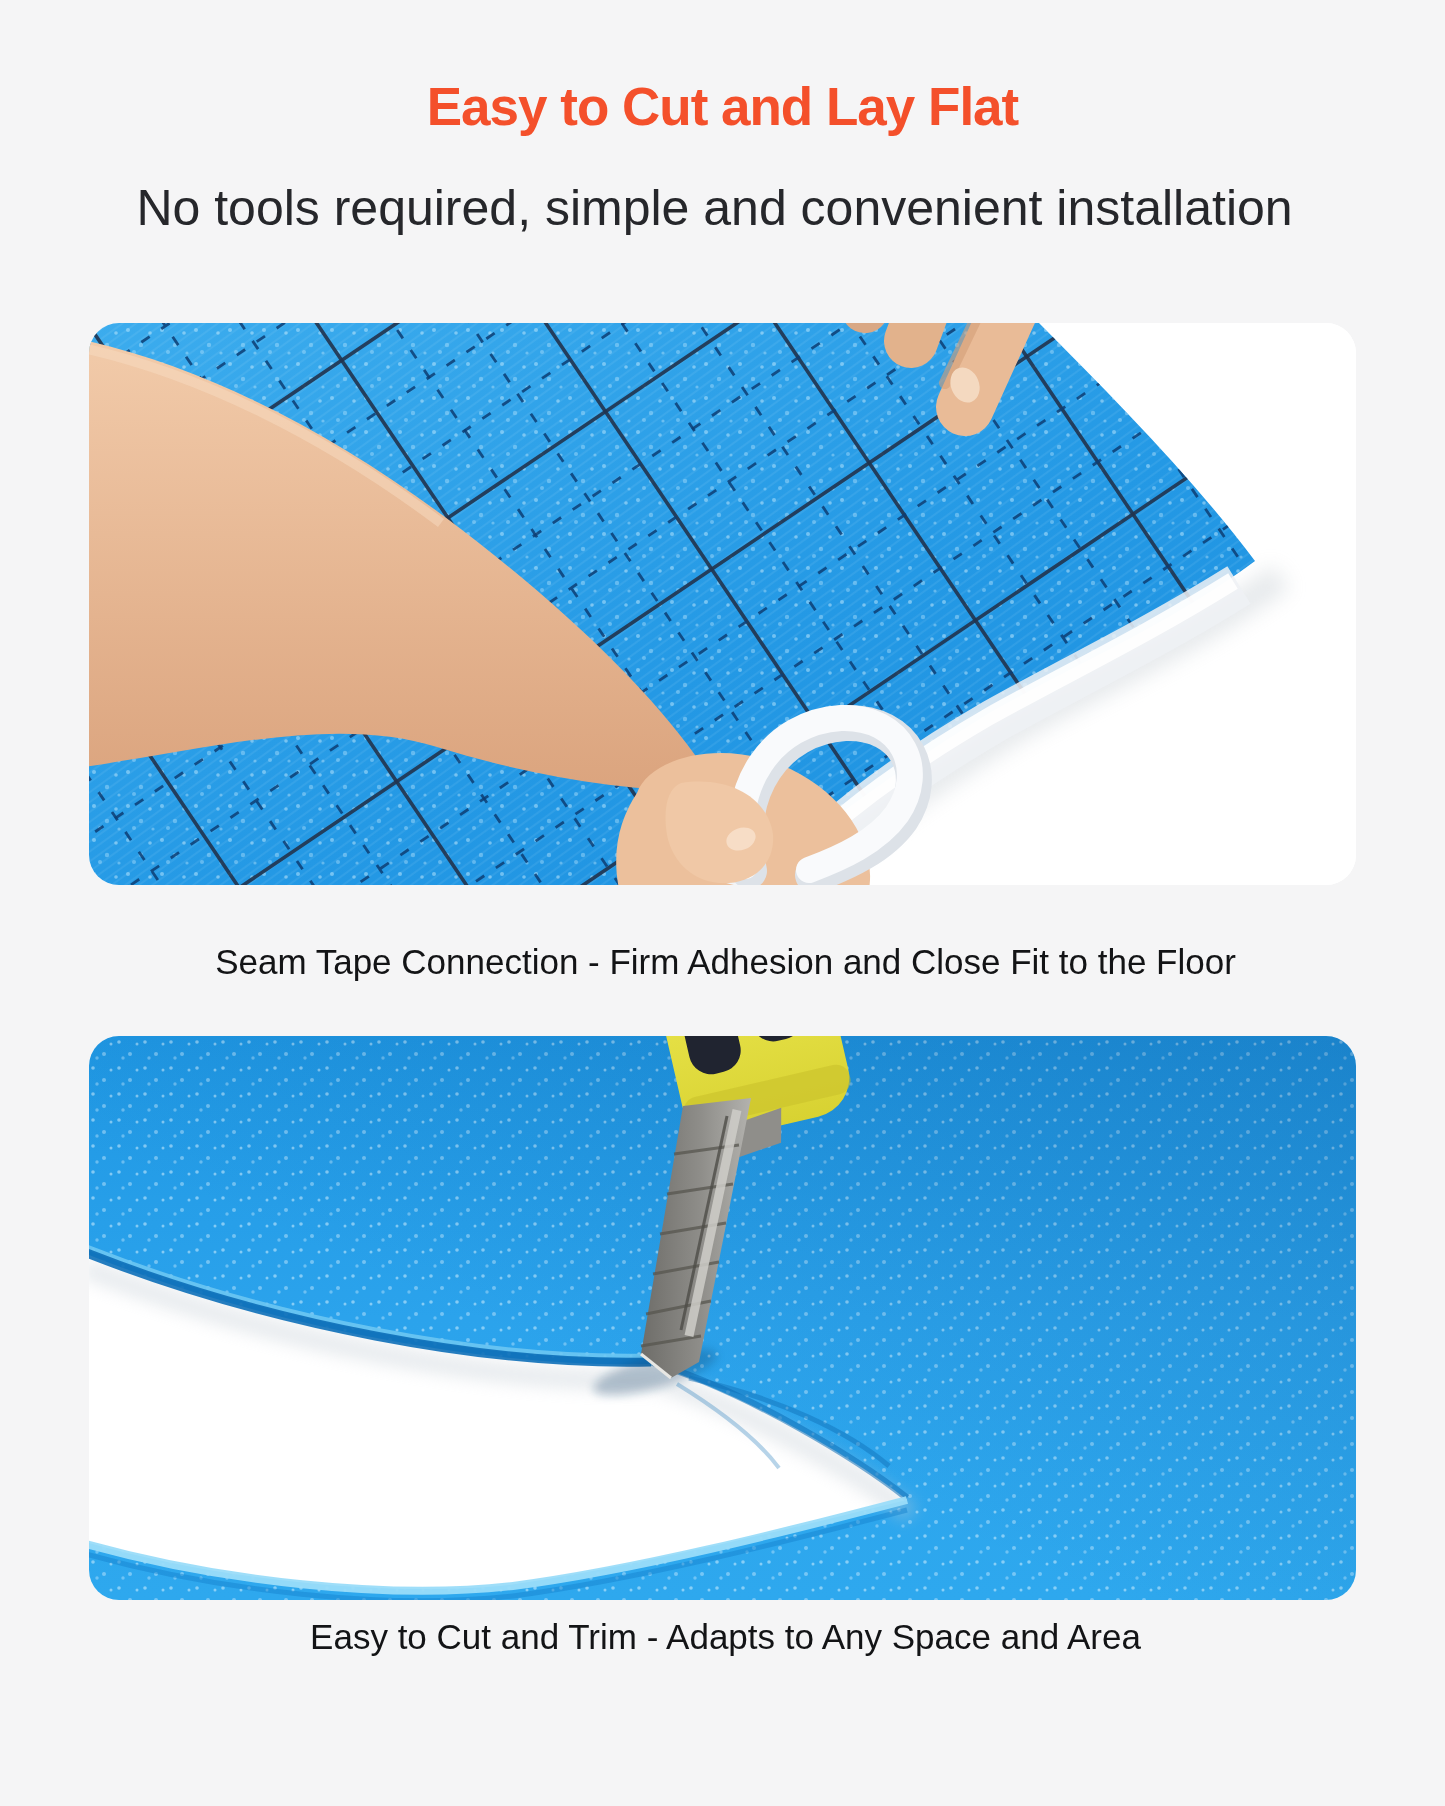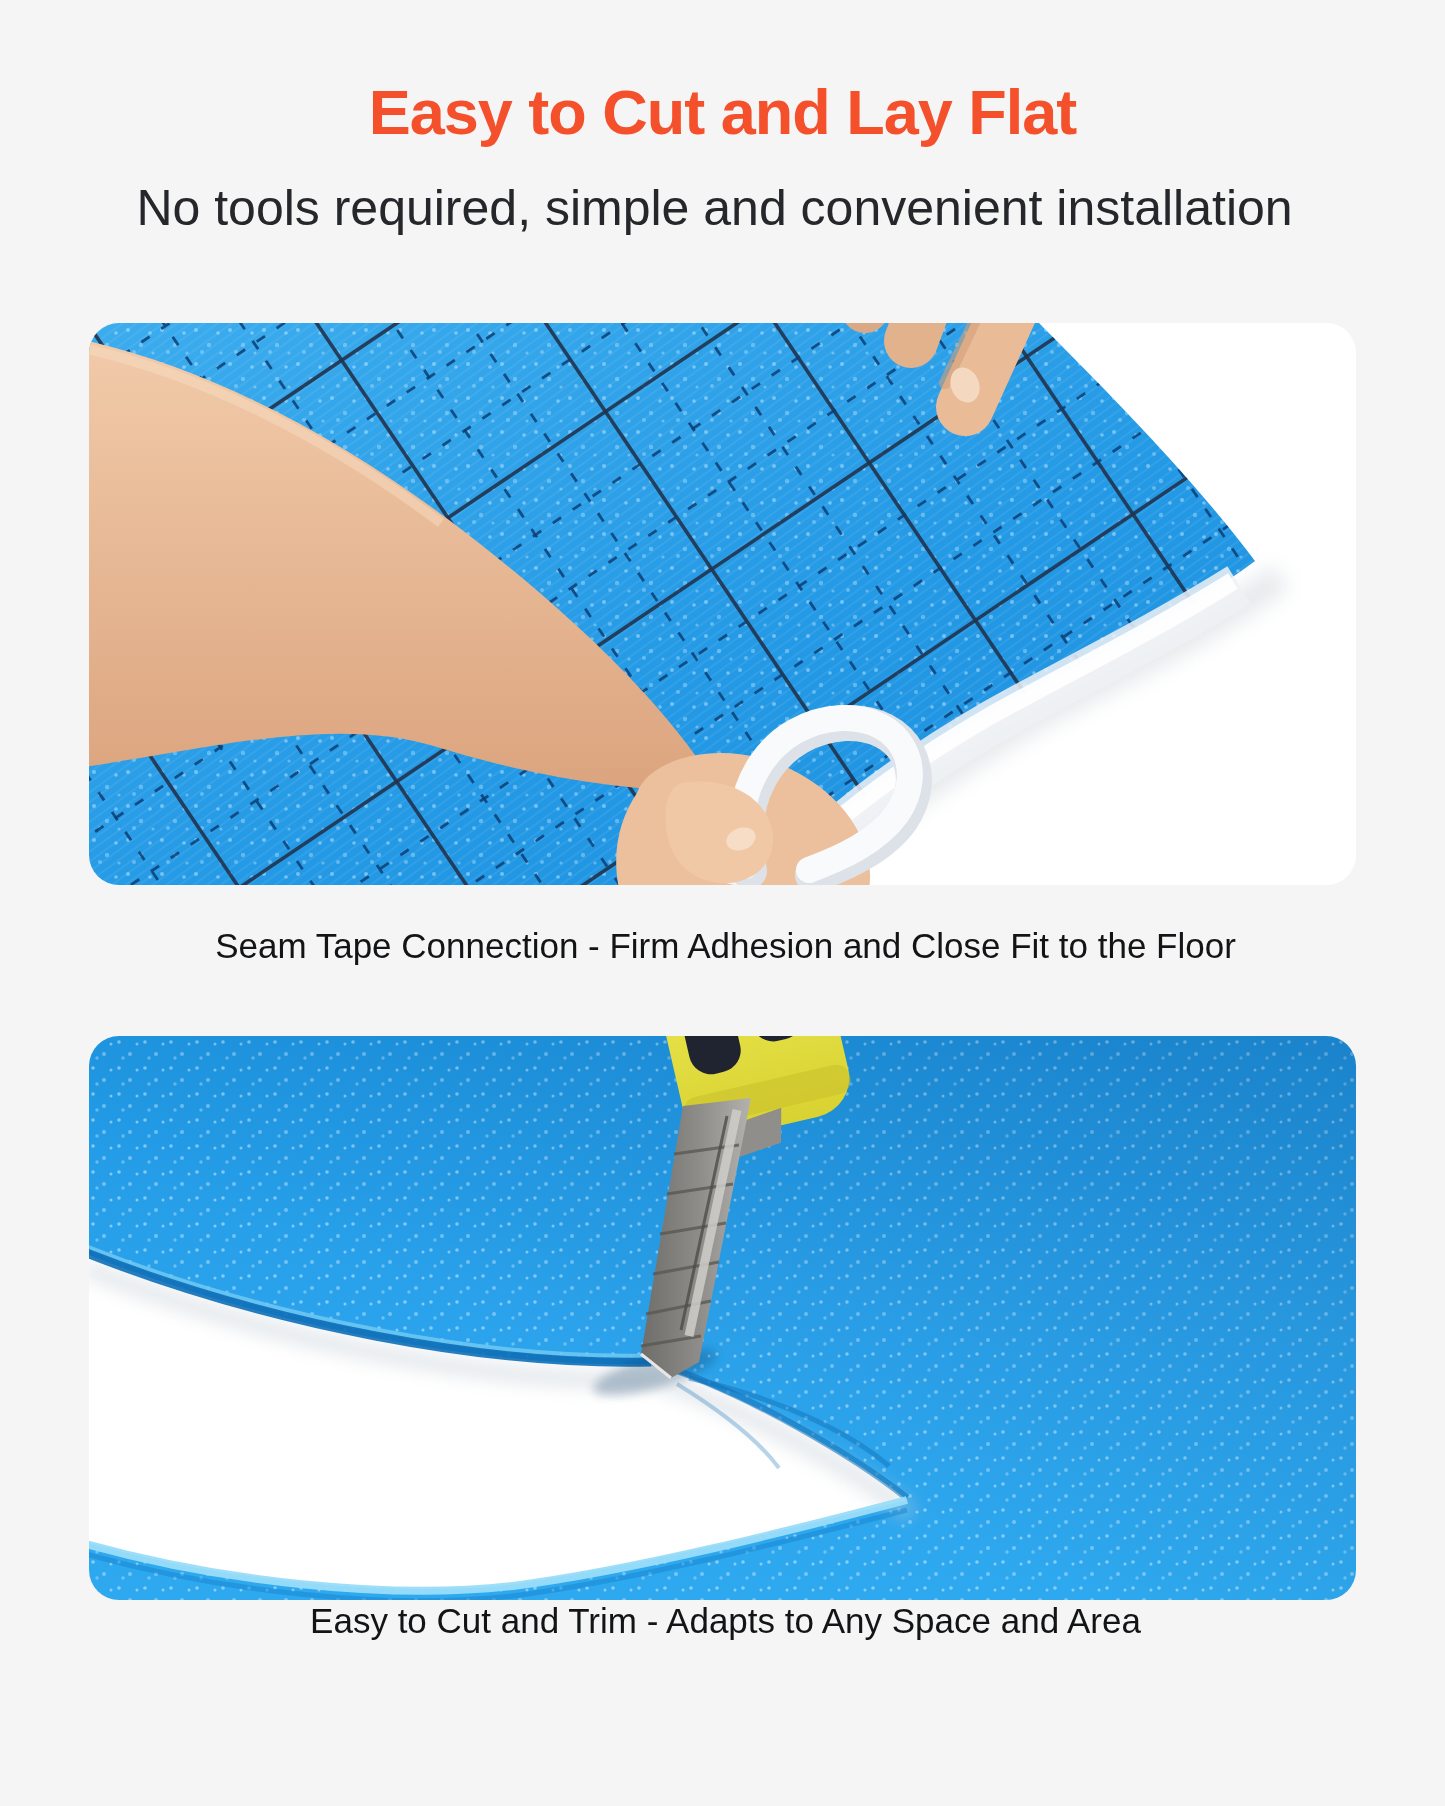--- a/index.html
+++ b/index.html
@@ -6,42 +6,42 @@
   body{
     width:1445px;height:1806px;
     background:#f5f5f6;
     position:relative;
     font-family:"Liberation Sans", sans-serif;
     overflow:hidden;
   }
   .page-title{
     position:absolute;top:78px;left:0;right:0;
     text-align:center;
-    font-size:63px;font-weight:700;letter-spacing:-1px;
+    font-size:53px;font-weight:700;letter-spacing:-1px;
     color:#f4502b;margin:0;line-height:1.1;
   }
   .page-subtitle{
     position:absolute;top:178px;left:0;right:16px;
     text-align:center;
     font-size:50px;font-weight:400;letter-spacing:0px;
     color:#26272b;margin:0;line-height:1.2;
   }
   .photo-card{
     position:absolute;left:89px;width:1267px;
     background:#ffffff;border-radius:30px;overflow:hidden;
     margin:0;
   }
   .photo-card svg{display:block;width:100%;height:100%;}
   #card1{top:323px;height:562px;}
   #card2{top:1036px;height:564px;}
   .photo-caption{
     position:absolute;left:0;right:0;
     text-align:center;
     font-size:35px;font-weight:500;color:#131416;
-    margin:0;line-height:1.2;padding-left:6px;
+    margin:16px;line-height:1.2;padding-left:6px;
   }
   #caption1{top:925px;}
   #caption2{top:1600px;}
 </style>
 </head>
 <body>
 
 <h1 class="page-title">Easy to Cut and Lay Flat</h1>
 <p class="page-subtitle">No tools required, simple and convenient installation</p>
 

